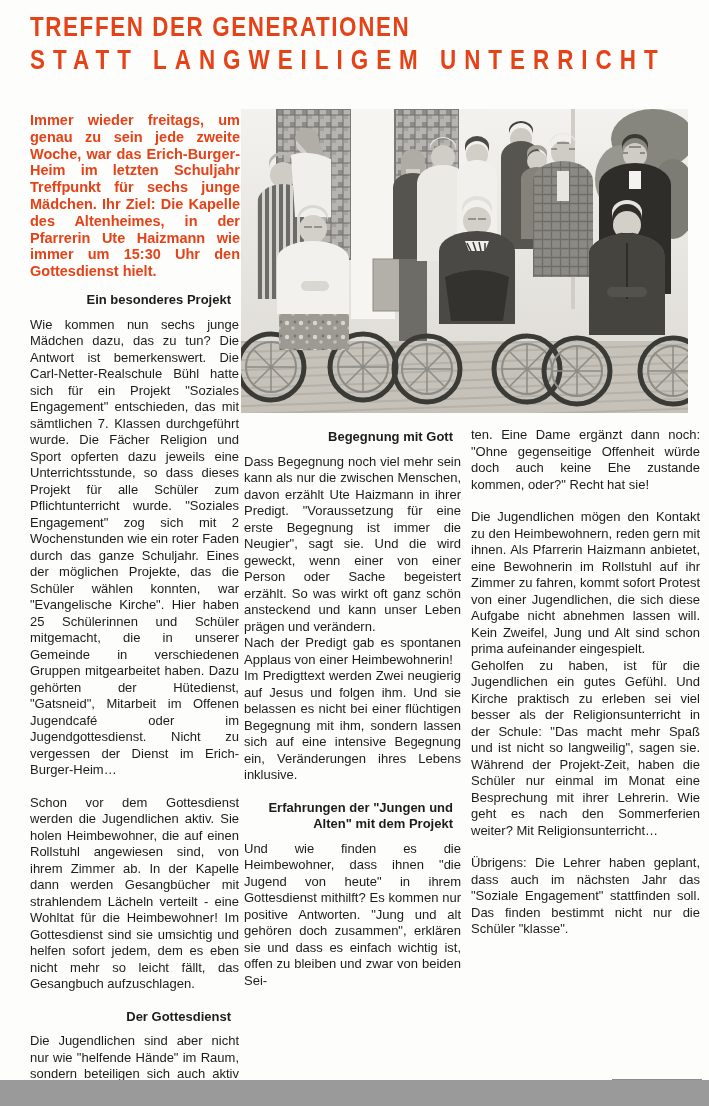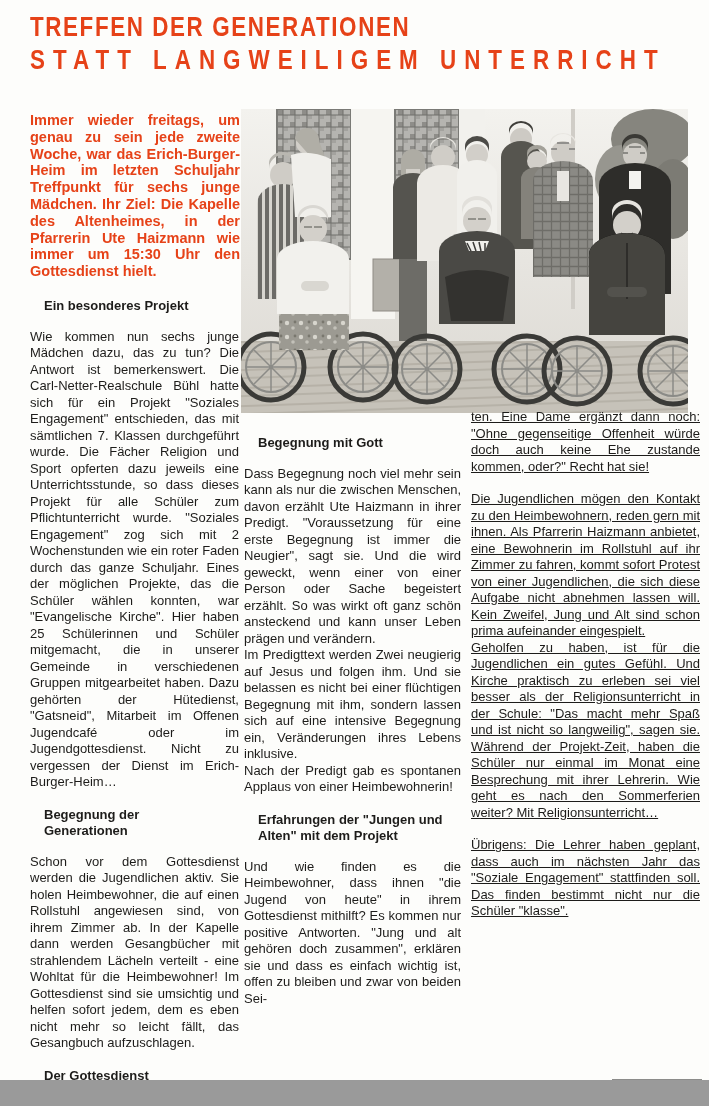--- a/index.html
+++ b/index.html
@@ -23,23 +23,23 @@
     color:#e64218;font-weight:bold;font-size:14.5px;line-height:16.8px;
     text-align:justify;hyphens:auto;
   }
   
   .body-col{
     position:absolute;font-size:13px;line-height:16.5px;
     text-align:justify;hyphens:auto;color:#1d1c1a;
   }
   .col-left{left:30px;top:284px;width:209px;}
   .col-mid{left:244px;top:421px;width:217px;}
-  .col-right{left:471px;top:409px;width:229px;text-decoration:underline;}
+  .col-right{left:471px;top:427px;width:229px;}
   .body-col section + section{margin-top:16px;}
-  .body-col h3{font-size:13px;line-height:16.5px;margin:14px;font-weight:bold;text-align:left;}
+  .body-col h3{font-size:13px;line-height:16.5px;margin:8px;font-weight:bold;text-align:right;}
   .body-col p{margin:0;}
   
   .photo{
     position:absolute;left:241px;top:109px;width:447px;height:304px;margin:0;
   }
   .photo svg{display:block;}
   
   .footer-rule{
     position:absolute;left:612px;top:1079px;width:90px;height:1px;background:#8c8c8a;
   }
@@ -208,35 +208,34 @@
       </g>
     </svg>
   </figure>
 
   <div class="body-col col-left">
     <section>
       <h3>Ein besonderes Projekt</h3>
       <p>Wie kommen nun sechs junge Mädchen dazu, das zu tun? Die Antwort ist bemerkenswert. Die Carl-Netter-Realschule Bühl hatte sich für ein Projekt "Soziales Engagement" entschieden, das mit sämtlichen 7. Klassen durchgeführt wurde. Die Fächer Religion und Sport opferten dazu jeweils eine Unterrichtsstunde, so dass dieses Projekt für alle Schüler zum Pflichtunterricht wurde. "Soziales Engagement" zog sich mit 2 Wochenstunden wie ein roter Faden durch das ganze Schuljahr. Eines der möglichen Projekte, das die Schüler wählen konnten, war "Evangelische Kirche". Hier haben 25 Schülerinnen und Schüler mitgemacht, die in unserer Gemeinde in verschiedenen Gruppen mitgearbeitet haben. Dazu gehörten der Hütedienst, "Gatsneid", Mitarbeit im Offenen Jugendcafé oder im Jugendgottesdienst. Nicht zu vergessen der Dienst im Erich-Burger-Heim…</p>
     </section>
     <section>
-      <h3>Begegnung der Generationen</h3>
       <p>Schon vor dem Gottesdienst werden die Jugendlichen aktiv. Sie holen Heimbewohner, die auf einen Rollstuhl angewiesen sind, von ihrem Zimmer ab. In der Kapelle dann werden Gesangbücher mit strahlendem Lächeln verteilt - eine Wohltat für die Heimbewohner! Im Gottesdienst sind sie umsichtig und helfen sofort jedem, dem es eben nicht mehr so leicht fällt, das Gesangbuch aufzuschlagen.</p>
     </section>
     <section>
       <h3>Der Gottesdienst</h3>
       <p>Die Jugendlichen sind aber nicht nur wie "helfende Hände" im Raum, sondern beteiligen sich auch aktiv am Gottesdienst, der "live" in die</p>
     </section>
   </div>
 
   <div class="body-col col-mid">
     <section>
       <h3>Begegnung mit Gott</h3>
       <p>Dass Begegnung noch viel mehr sein kann als nur die zwischen Menschen, davon erzählt Ute Haizmann in ihrer Predigt. "Voraussetzung für eine erste Begegnung ist immer die Neugier", sagt sie. Und die wird geweckt, wenn einer von einer Person oder Sache begeistert erzählt. So was wirkt oft ganz schön ansteckend und kann unser Leben prägen und verändern.</p>
+      <p>Nach der Predigt gab es spontanen Applaus von einer Heimbewohnerin!</p>
       <p>Im Predigttext werden Zwei neugierig auf Jesus und folgen ihm. Und sie belassen es nicht bei einer flüchtigen Begegnung mit ihm, sondern lassen sich auf eine intensive Begegnung ein, Veränderungen ihres Lebens inklusive.</p>
-      <p>Nach der Predigt gab es spontanen Applaus von einer Heimbewohnerin!</p>
     </section>
     <section>
       <h3>Erfahrungen der "Jungen und Alten" mit dem Projekt</h3>
       <p>Und wie finden es die Heimbewohner, dass ihnen "die Jugend von heute" in ihrem Gottesdienst mithilft? Es kommen nur positive Antworten. "Jung und alt gehören doch zusammen", erklären sie und dass es einfach wichtig ist, offen zu bleiben und zwar von beiden Sei-</p>
     </section>
   </div>
 
   <div class="body-col col-right">
     <section>
       <p>ten. Eine Dame ergänzt dann noch: "Ohne gegenseitige Offenheit würde doch auch keine Ehe zustande kommen, oder?" Recht hat sie!</p>

